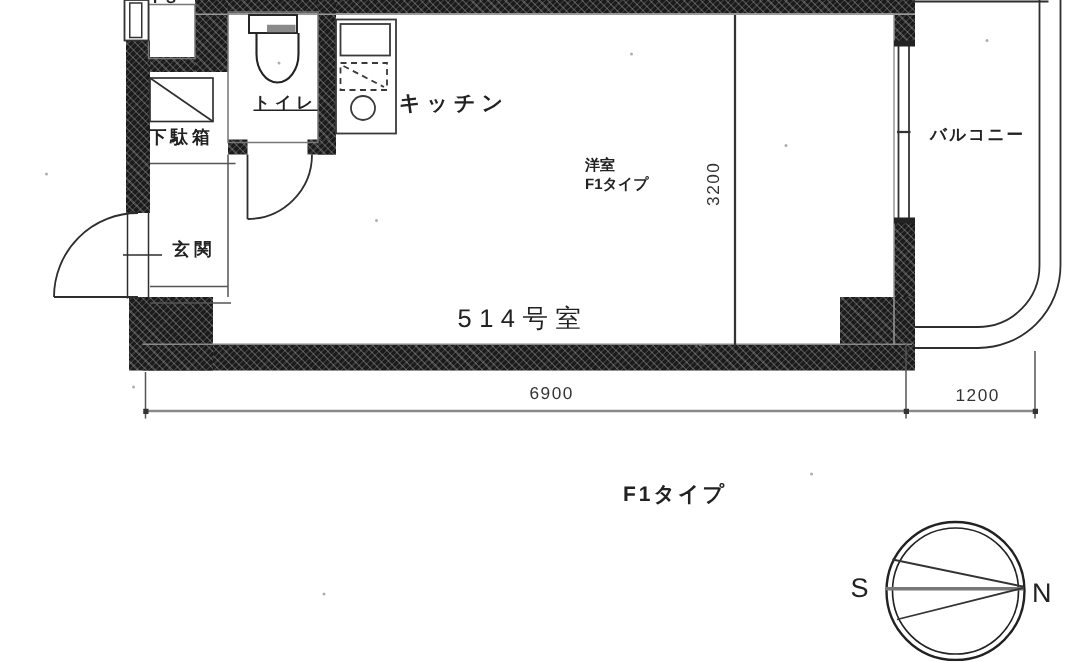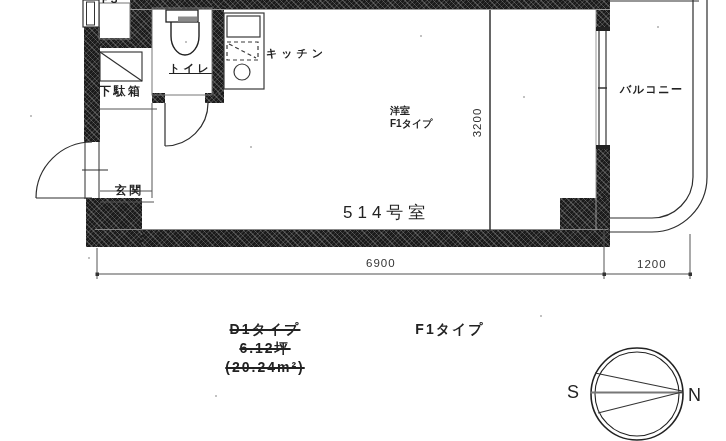--- a/index.html
+++ b/index.html
@@ -134,39 +134,34 @@
       <circle cx="637" cy="394" r="46" stroke="#222" stroke-width="1.6"></circle>
       <circle cx="637" cy="394" r="42" stroke="#222" stroke-width="1.1"></circle>
       <line x1="590" y1="392.5" x2="682" y2="392.5" stroke="#777" stroke-width="2.2"></line>
       <line x1="595" y1="373" x2="682" y2="391" stroke="#333" stroke-width="1.2"></line>
       <line x1="598" y1="413" x2="682" y2="392" stroke="#333" stroke-width="1.2"></line>
     </g>
   </svg>
 
   <span class="lbl" style="left:102px;top:-6px;font-size:10px;letter-spacing:2px;">PS</span>
   <span class="lbl" style="left:169px;top:61px;font-size:11px;letter-spacing:3px;text-decoration:underline;">トイレ</span>
-  <span class="lbl" style="left:266px;top:46px;font-size:11px;letter-spacing:4px;">キッチン</span>
+  <span class="lbl" style="left:266px;top:60px;font-size:14px;letter-spacing:4px;">キッチン</span>
   <span class="lbl" style="left:99px;top:83px;font-size:12px;letter-spacing:2.5px;">下駄箱</span>
-  <span class="lbl" style="left:115px;top:159px;font-size:11.5px;letter-spacing:3px;margin-top:24px;">玄関</span>
+  <span class="lbl" style="left:115px;top:159px;font-size:11.5px;letter-spacing:3px;">玄関</span>
   <div class="lbl room2" style="left:390px;top:105px;">
     <div>洋室</div>
     <div>F1タイプ</div>
   </div>
   <span class="lbl" style="left:620px;top:82px;font-size:11px;letter-spacing:1.5px;">バルコニー</span>
-  <span class="lbl" style="left:305px;top:201px;font-size:17px;letter-spacing:5px;font-weight:500;margin-left:38px;">514号室</span>
+  <span class="lbl" style="left:305px;top:201px;font-size:17px;letter-spacing:5px;font-weight:500;">514号室</span>
 
-  <span class="dim" style="left:366px;top:257px;">6900</span>
+  <span class="dim" style="left:353px;top:257px;">6900</span>
   <span class="dim" style="left:637px;top:258px;">1200</span>
   <span class="dim rot" style="left:455px;top:116px;width:44px;height:13px;display:block;">3200</span>
 
-  <div class="legend-col struck" style="left:203px;top:320px;width:124px;">
-    <div class="ll">D1タイプ</div>
-    <div class="ll">6.12坪</div>
-    <div class="ll">(20.24m²)</div>
-  </div>
   <div class="legend-col" style="left:386px;top:320px;width:128px;">
     <div class="ll">F1タイプ</div>
   </div>
 
   <span class="lbl" style="left:567px;top:382px;font-size:18px;font-weight:500;">S</span>
   <span class="lbl" style="left:688px;top:385px;font-size:18px;font-weight:500;">N</span>
 
 </div>
 
 </body></html>

